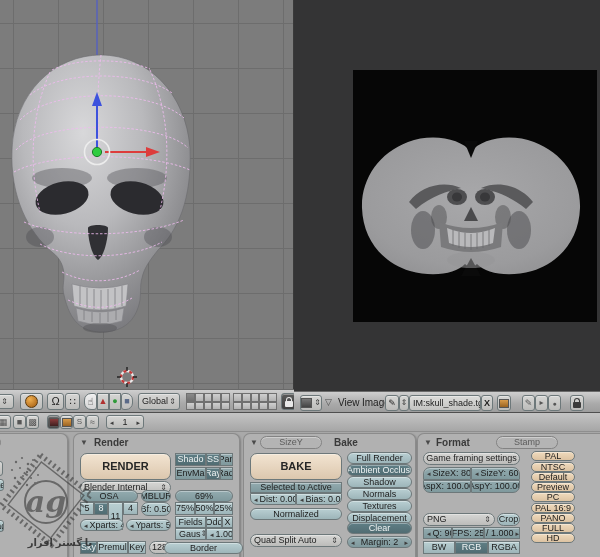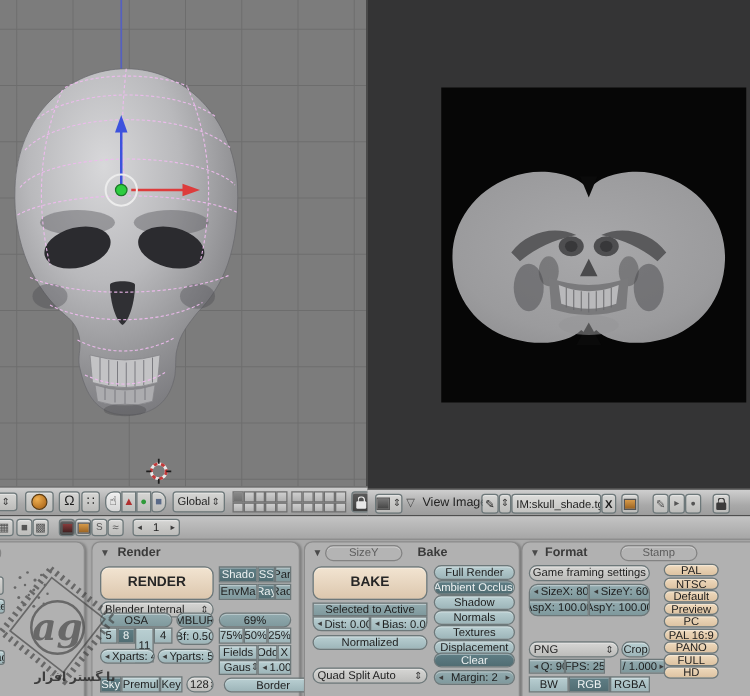--- a/index.html
+++ b/index.html
@@ -436,21 +436,21 @@
       <div class="b sq" style="left:23px;top:107px;width:31px;height:13px">
           <span>Premul</span>
         </div>
       <div class="b sq rr" style="left:54px;top:107px;width:18px;height:13px">
           <span>Key</span>
         </div>
       <div class="b gr rl rr" style="left:75px;top:107px;width:22px;height:13px;justify-content:space-between;padding:0 2px">
         <span>128</span>
           <span class="upd" style="margin:0">⇕</span>
         </div>
-      <div class="b rl rr" style="left:105px;top:108px;width:79px;height:12px">
+      <div class="b rl rr" style="left:90px;top:108px;width:79px;height:12px">
           <span>Border</span>
         </div>
     </div>
 
     <div class="panel" style="left:243px;top:1px;width:171px;height:124px">
       <span class="parrow" style="left:6px;top:4px">▼</span>
       <div class="b tab" style="left:16px;top:2px;width:62px;height:13px">
           <span>SizeY</span>
         </div>
       <span class="ptitle" style="left:90px;top:3px">Bake</span>
@@ -543,21 +543,21 @@
           <span>Crop</span>
         </div>
 
       <div class="b md stp sq rl" style="left:5px;top:93px;width:29px;height:12px">
         <span class="arr">◂</span>
           <span>Q: 90</span>
         </div>
       <div class="b md sq" style="left:34px;top:93px;width:32px;height:12px">
           <span>FPS: 25</span>
         </div>
-      <div class="b md stp sq rr" style="left:78px;top:93px;width:36px;height:12px">
+      <div class="b md stp sq rr" style="left:66px;top:93px;width:36px;height:12px">
         <span>/ 1.000</span>
           <span class="arr">▸</span>
         </div>
 
       <div class="b sq rl" style="left:5px;top:107px;width:32px;height:13px">
           <span>BW</span>
         </div>
       <div class="b on sq" style="left:37px;top:107px;width:33px;height:13px">
           <span>RGB</span>
         </div>

